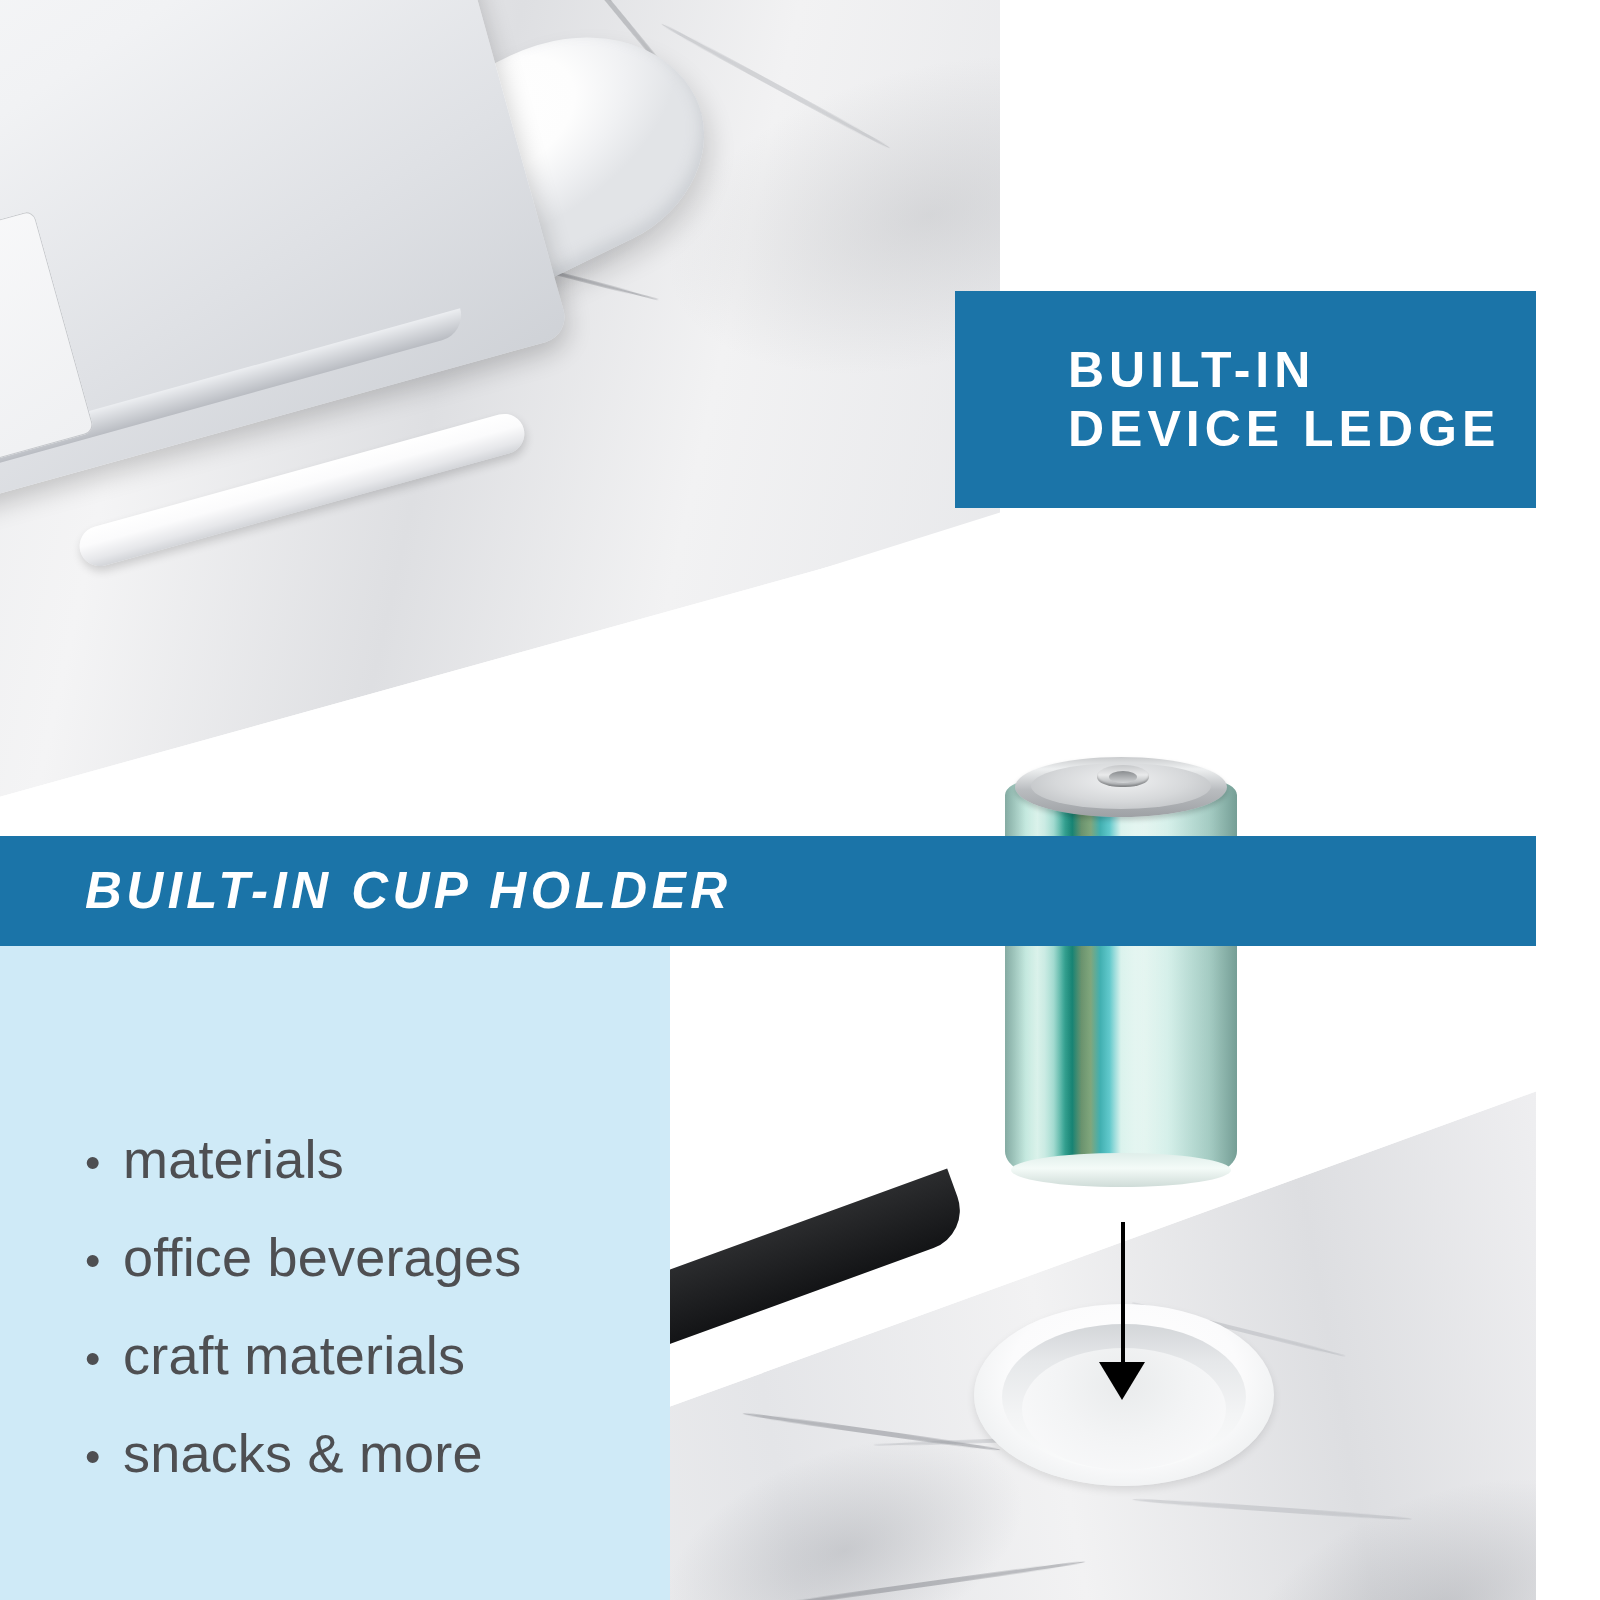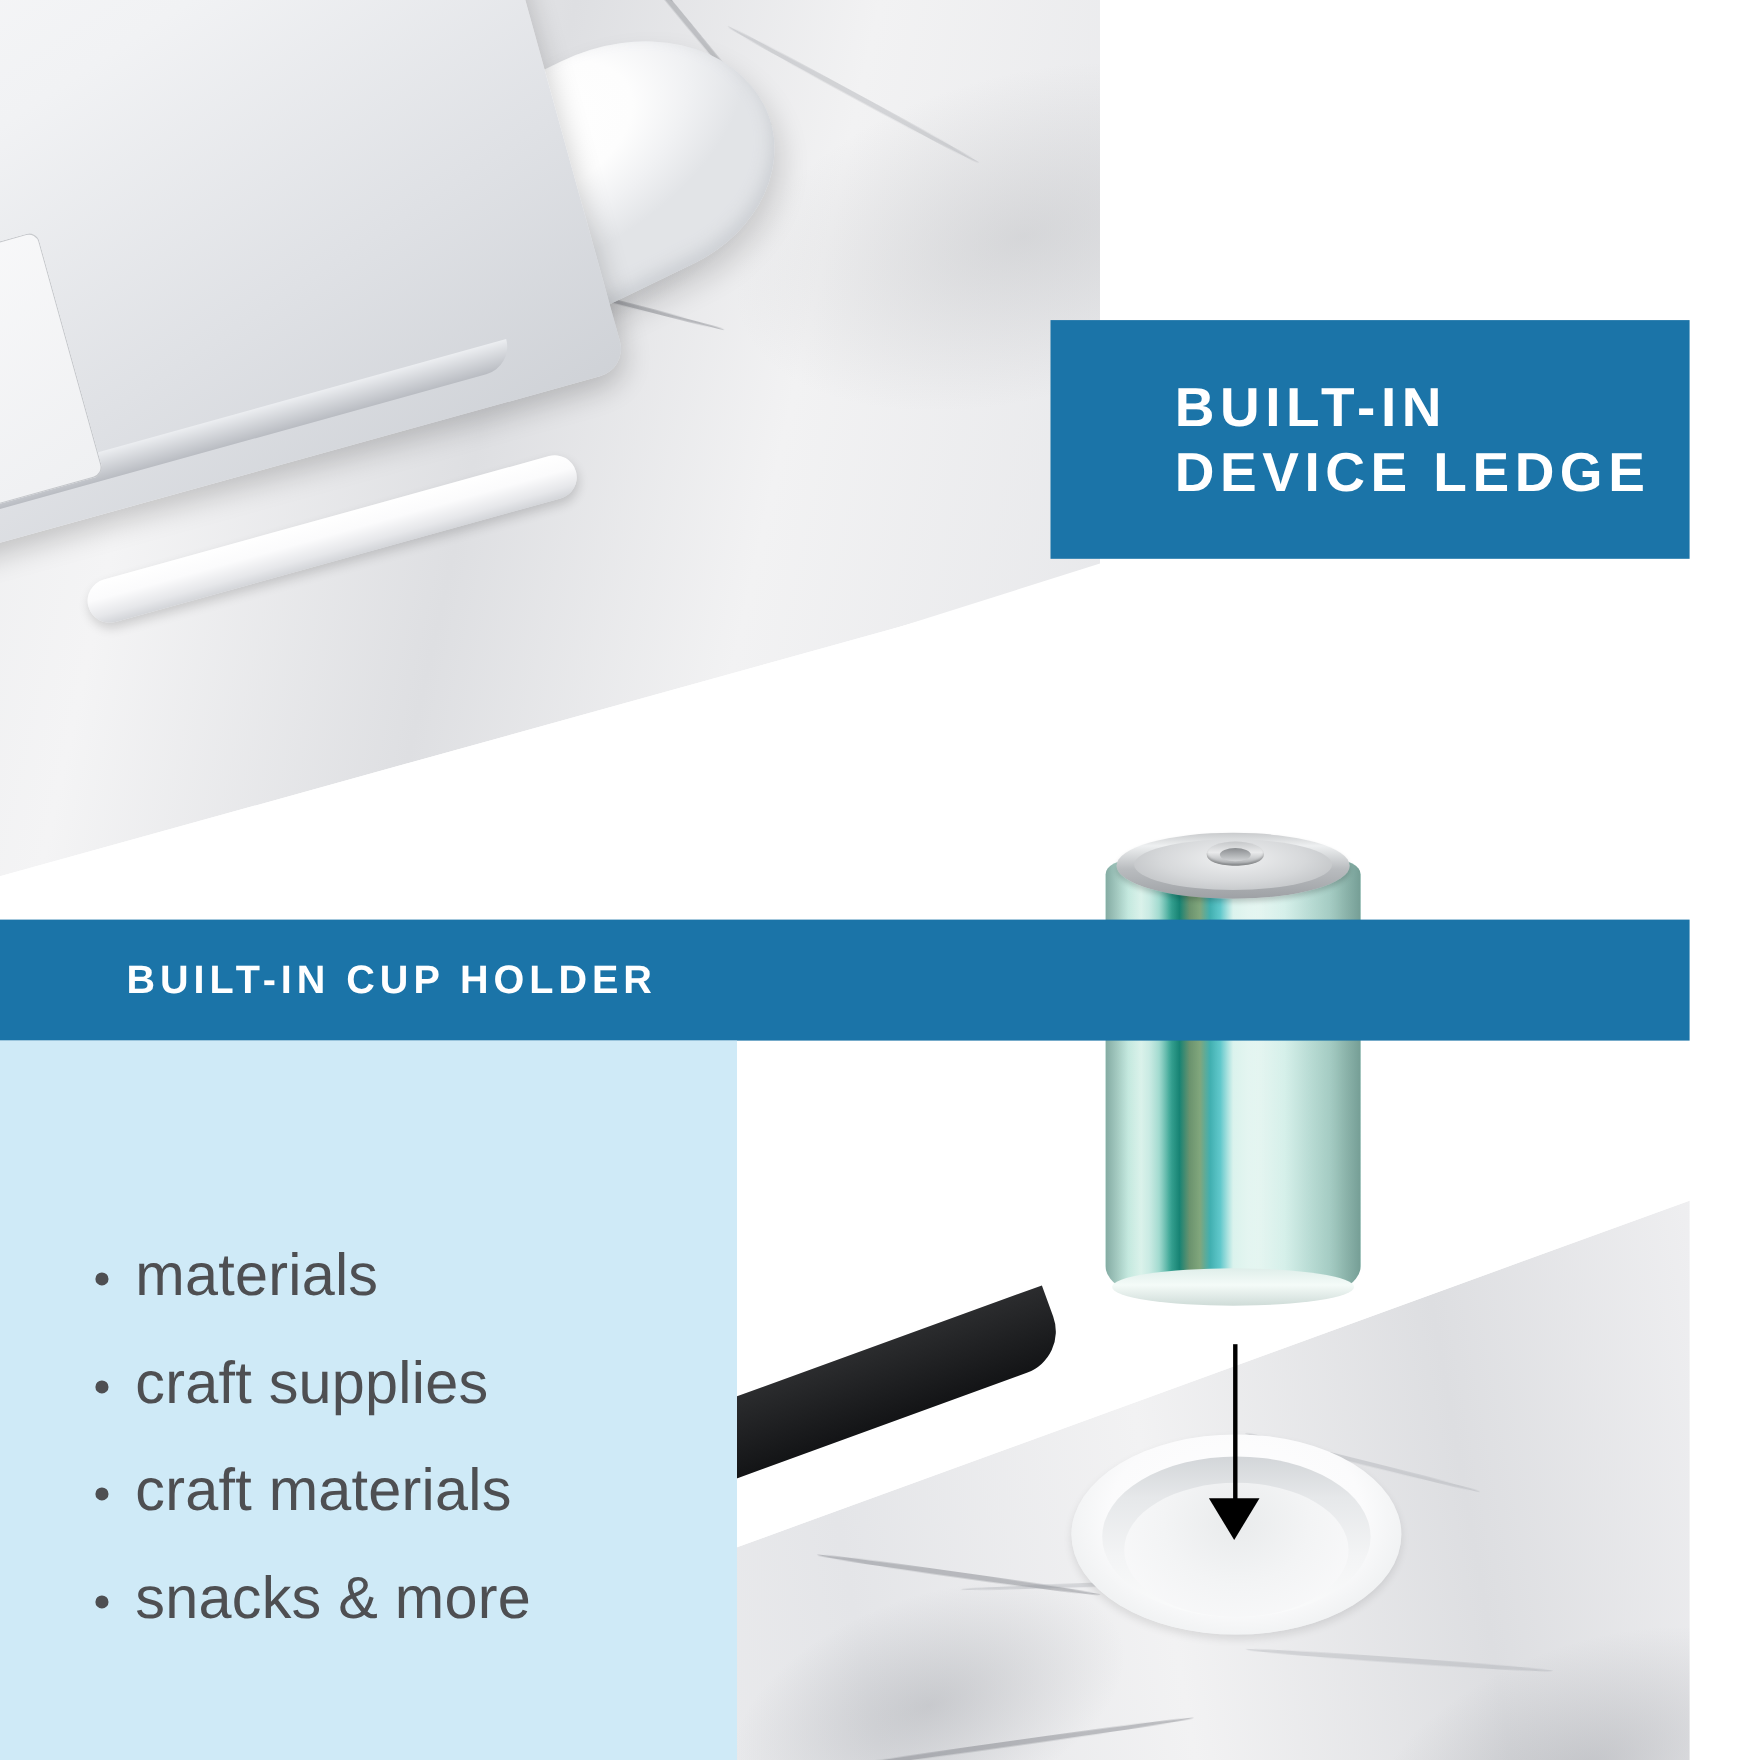--- a/index.html
+++ b/index.html
@@ -96,21 +96,21 @@
   .banner{position:absolute;display:flex;align-items:center;}
   .banner-text{
     color:#ffffff;font-weight:bold;
     letter-spacing:5px;line-height:1.18;
     font-family:"Liberation Sans","DejaVu Sans",sans-serif;
     white-space:pre-line;
   }
   #banner-ledge{left:955px;top:291px;width:645px;height:217px;}
   #banner-ledge .banner-text{font-size:50px;padding-left:113px;}
   #banner-cup{left:0;top:836px;width:1600px;height:110px;}
-  #banner-cup .banner-text{font-size:36px;padding-left:115px;letter-spacing:4.5px;}
+  #banner-cup .banner-text{font-size:51px;padding-left:85px;letter-spacing:4.5px;font-style:italic;}
 
   
   #list-panel{
     position:absolute;left:0;top:946px;width:670px;height:654px;
     background:#cfeaf7;
   }
   .uses-heading{
     position:absolute;left:85px;top:1045px;
     font-size:47px;color:#4f5053;letter-spacing:.2px;
   }
@@ -328,21 +328,21 @@
   <div id="list-panel"></div>
 
 
   <ul class="uses-list">
     <li>
       <span class="bullet">•</span>
       <span>materials</span>
     </li>
     <li>
       <span class="bullet">•</span>
-      <span>craft supplies</span>
+      <span>office beverages</span>
     </li>
     <li>
       <span class="bullet">•</span>
       <span>craft materials</span>
     </li>
     <li>
       <span class="bullet">•</span>
       <span>snacks &amp; more</span>
     </li>
   </ul>

